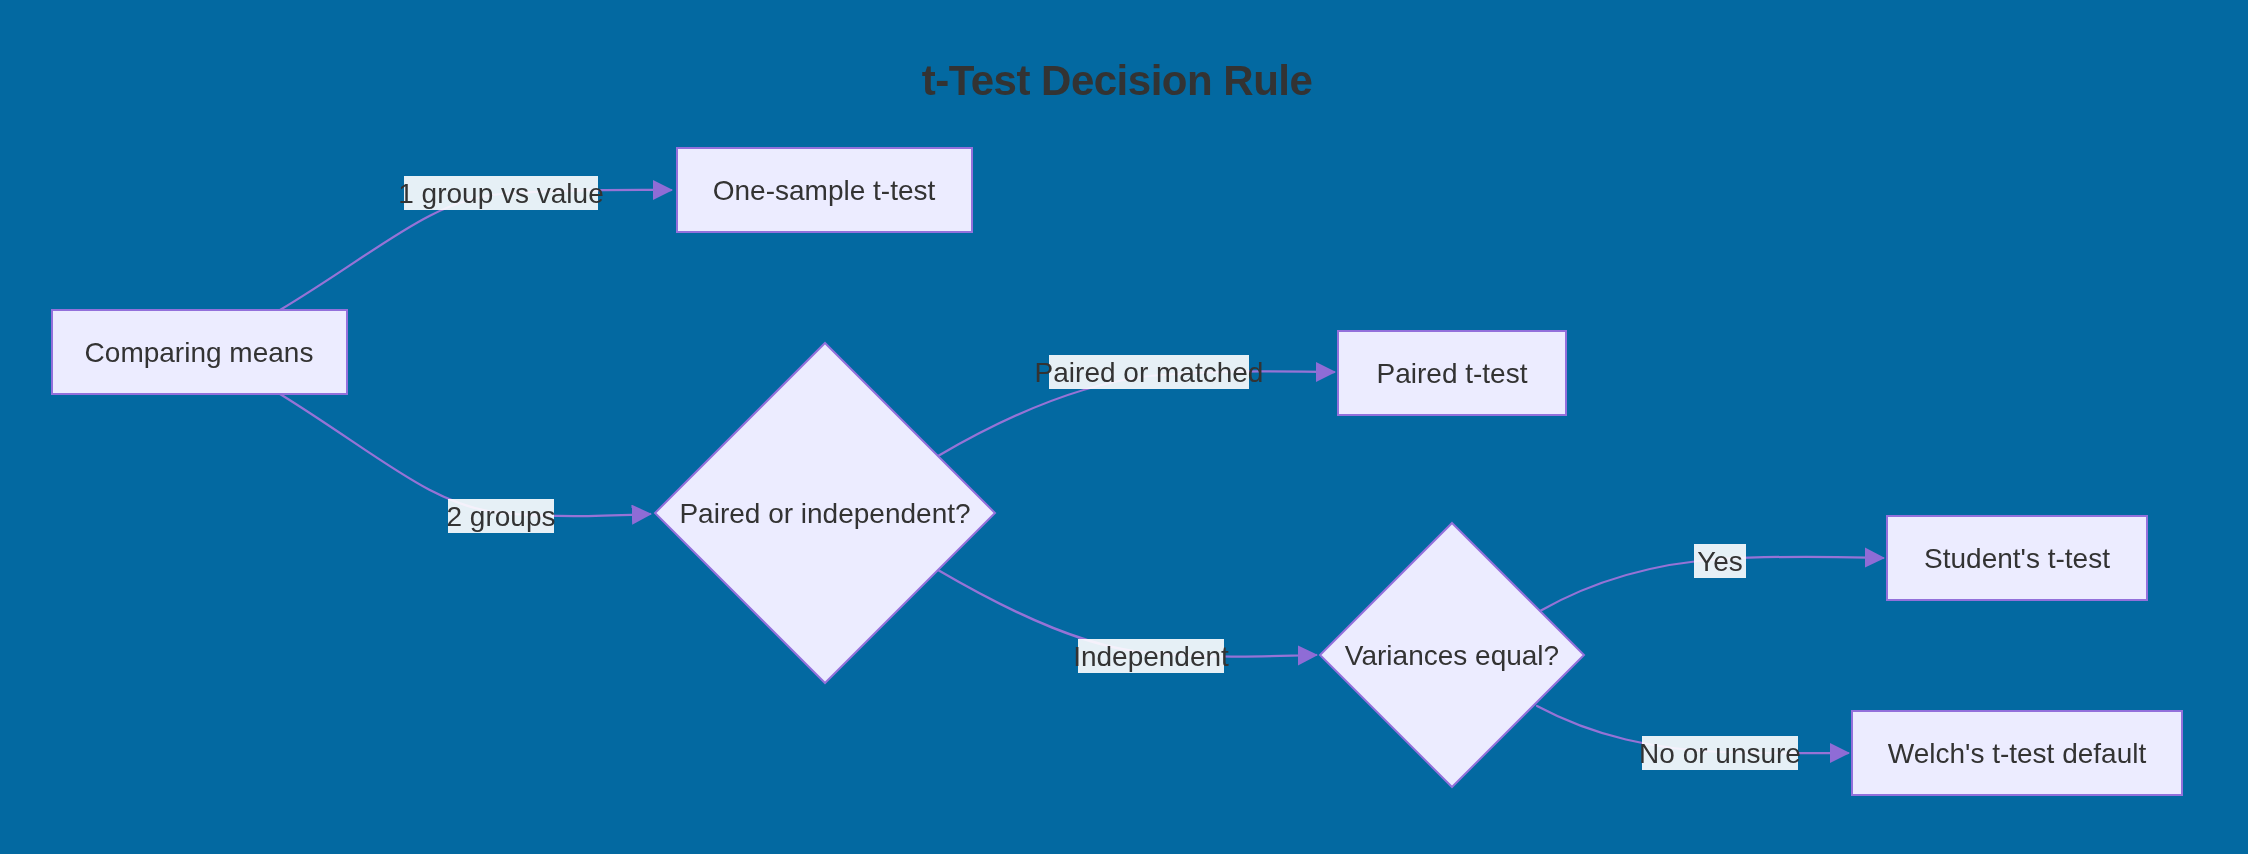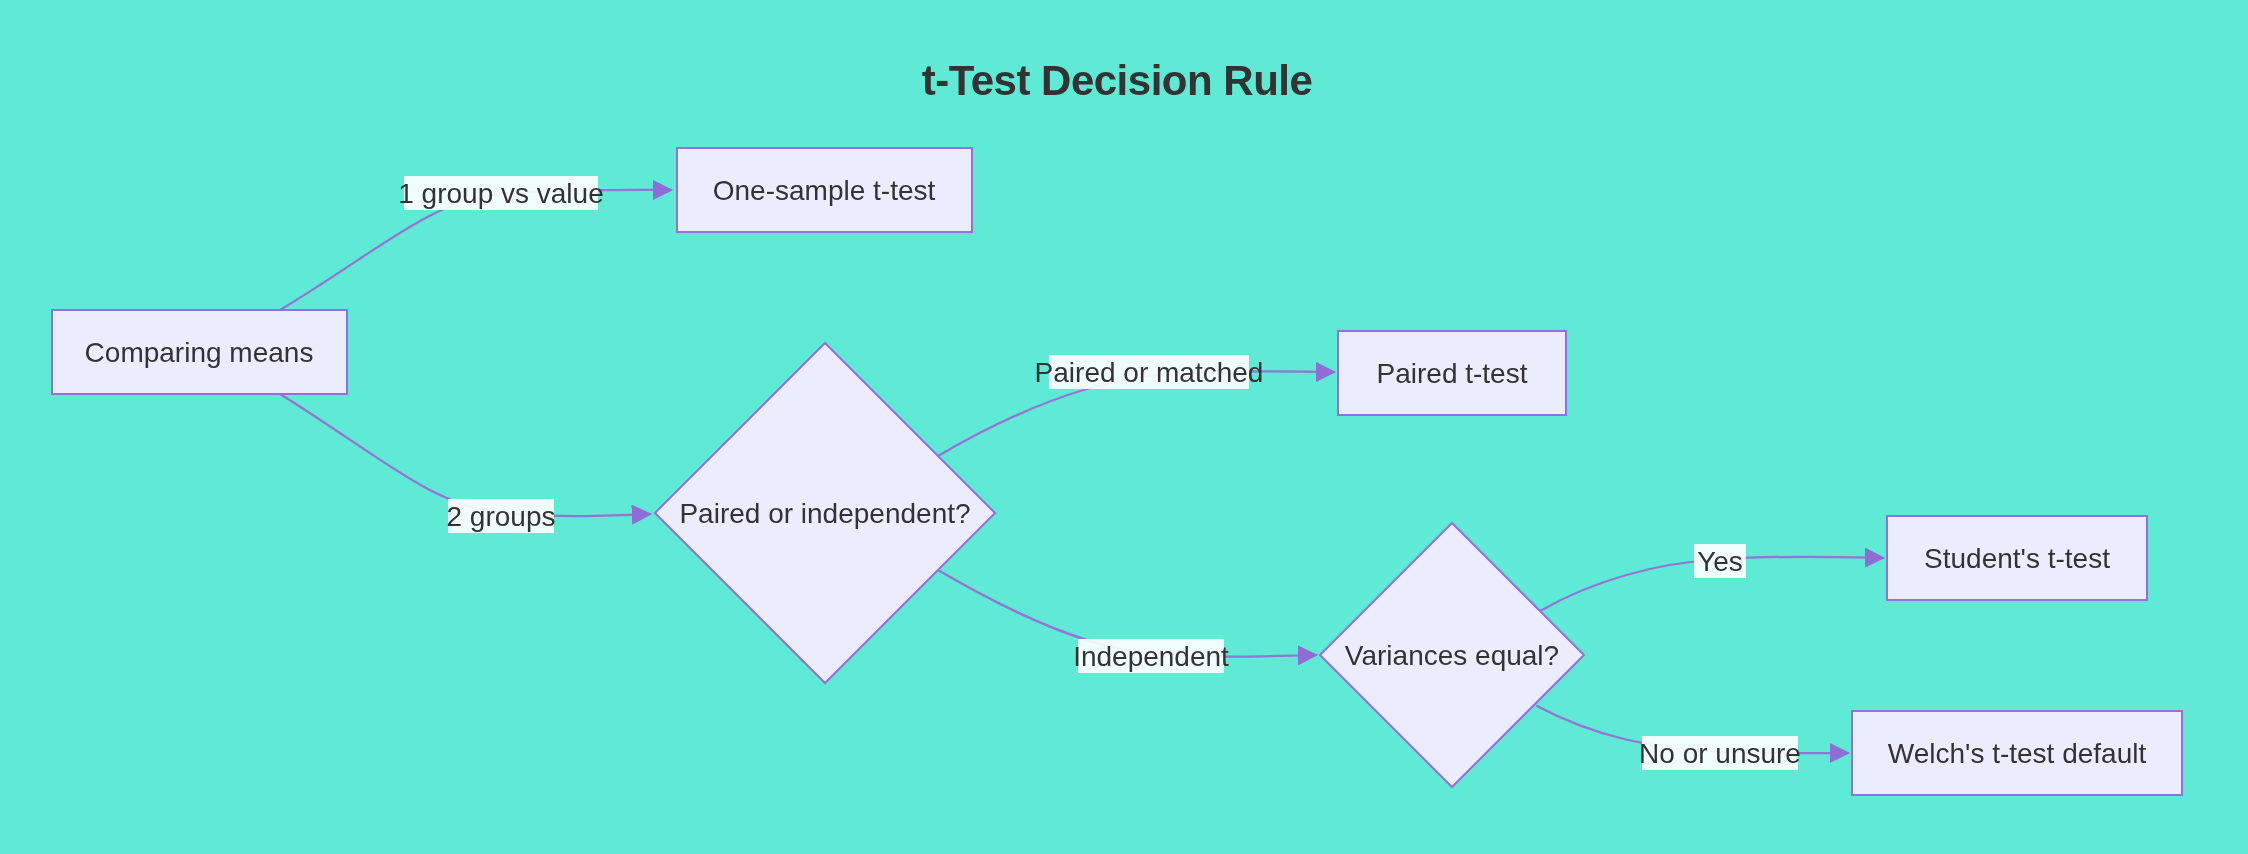--- a/index.html
+++ b/index.html
@@ -8,21 +8,21 @@
     background: #ffffff;
     width: 2248px;
     height: 854px;
     overflow: hidden;
     font-family: "Liberation Sans", sans-serif;
   }
   .stage {
     position: relative;
     width: 2248px;
     height: 854px;
-    background: #5eead4;
+    background: #0369a1;
   }
   svg { display: block; }
   .node-rect {
     fill: #ECECFF;
     stroke: #9370DB;
     stroke-width: 2;
   }
   .node-diamond {
     fill: #ECECFF;
     stroke: #9370DB;

